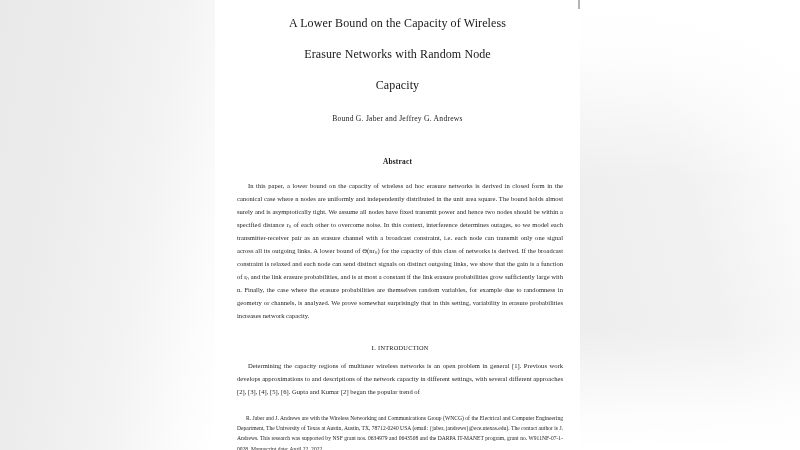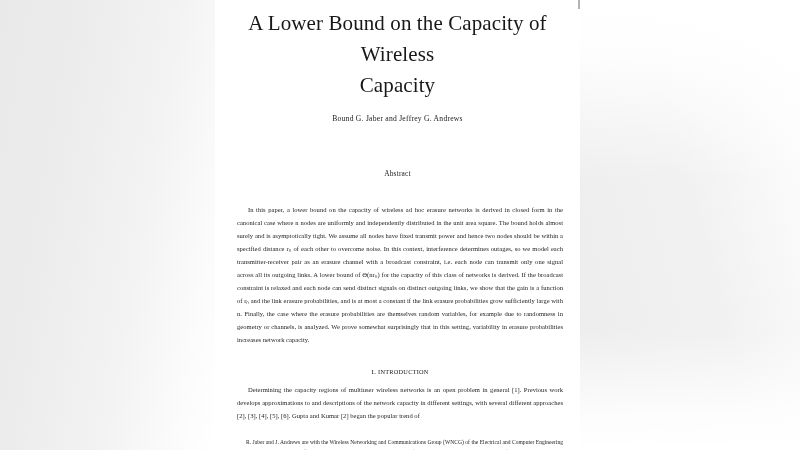--- a/index.html
+++ b/index.html
@@ -76,43 +76,43 @@
     white-space: nowrap;
   }
 
   
   .title {
     margin: 0;
     padding: 0 22px;
     text-align: center;
     font-family: "Liberation Serif", serif;
     font-weight: 400;
-    font-size: 21px;
+    font-size: 12px;
     line-height: 31px;
     color: #18181a;
     letter-spacing: 0.1px;
   }
   .title-block {
     padding-top: 8px;
   }
   .authors {
     margin: 0;
     padding-top: 13px;
     text-align: center;
     font-size: 7.6px;
     color: #202022;
     letter-spacing: 0.25px;
   }
 
   .abstract-head {
-    margin: 16px;
+    margin: 4px;
     padding-top: 30px;
     text-align: center;
     font-size: 7.4px;
-    font-weight: normal;
+    font-weight: bold;
     color: #18181a;
     letter-spacing: 0.2px;
   }
 
   .body-col {
     padding: 0 17px 0 22px;
   }
 
   p.para {
     margin: 0;
@@ -165,20 +165,21 @@
   <div class="bg-right"></div>
   <div class="bg-right-fadetop"></div>
   <div class="bg-right-fadebottom"></div>
 
   <div class="arxiv-stamp">arXiv:0901.1936v1  [cs.IT]  14 Jan 2009</div>
 
   <div class="page">
 
     <div class="title-block">
       <h1 class="title">A Lower Bound on the Capacity of Wireless</h1>
+      <h1 class="title">Erasure Networks with Random Node</h1>
       <h1 class="title">Capacity</h1>
       <div class="authors">Bound G. Jaber and Jeffrey G. Andrews</div>
     </div>
 
     <div class="abstract-head">Abstract</div>
 
     <div class="body-col">
 
       <p class="para abstract-para">In this paper, a lower bound on the capacity of wireless ad hoc erasure networks is derived in closed form in the canonical case where n nodes are uniformly and independently distributed in the unit area square. The bound holds almost surely and is asymptotically tight. We assume all nodes have fixed transmit power and hence two nodes should be within a specified distance rₙ of each other to overcome noise. In this context, interference determines outages, so we model each transmitter-receiver pair as an erasure channel with a broadcast constraint, i.e. each node can transmit only one signal across all its outgoing links. A lower bound of Θ(nrₙ) for the capacity of this class of networks is derived. If the broadcast constraint is relaxed and each node can send distinct signals on distinct outgoing links, we show that the gain is a function of rₙ and the link erasure probabilities, and is at most a constant if the link erasure probabilities grow sufficiently large with n. Finally, the case where the erasure probabilities are themselves random variables, for example due to randomness in geometry or channels, is analyzed. We prove somewhat surprisingly that in this setting, variability in erasure probabilities increases network capacity.</p>
 

